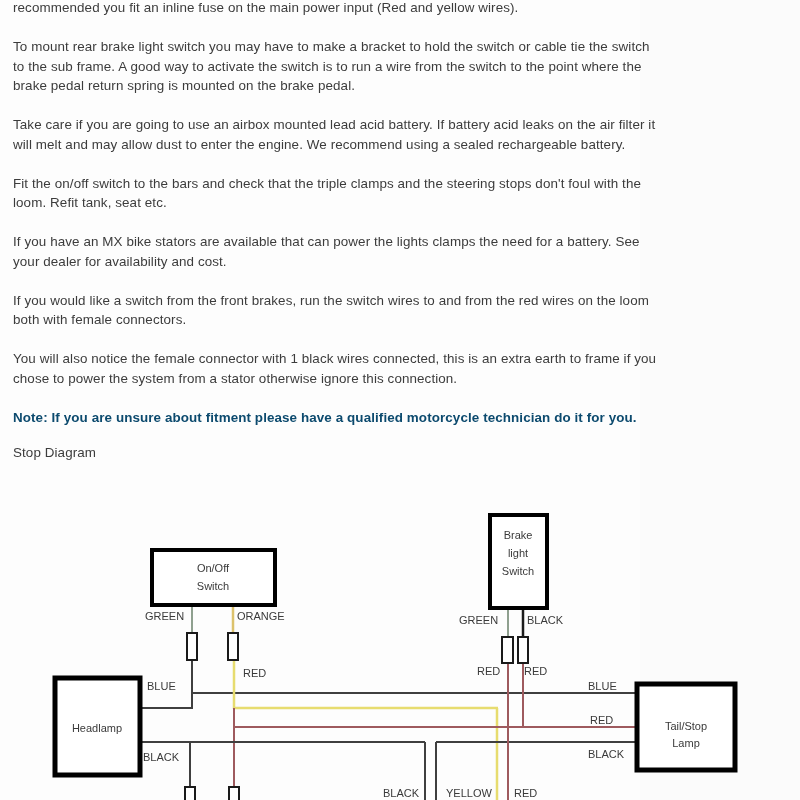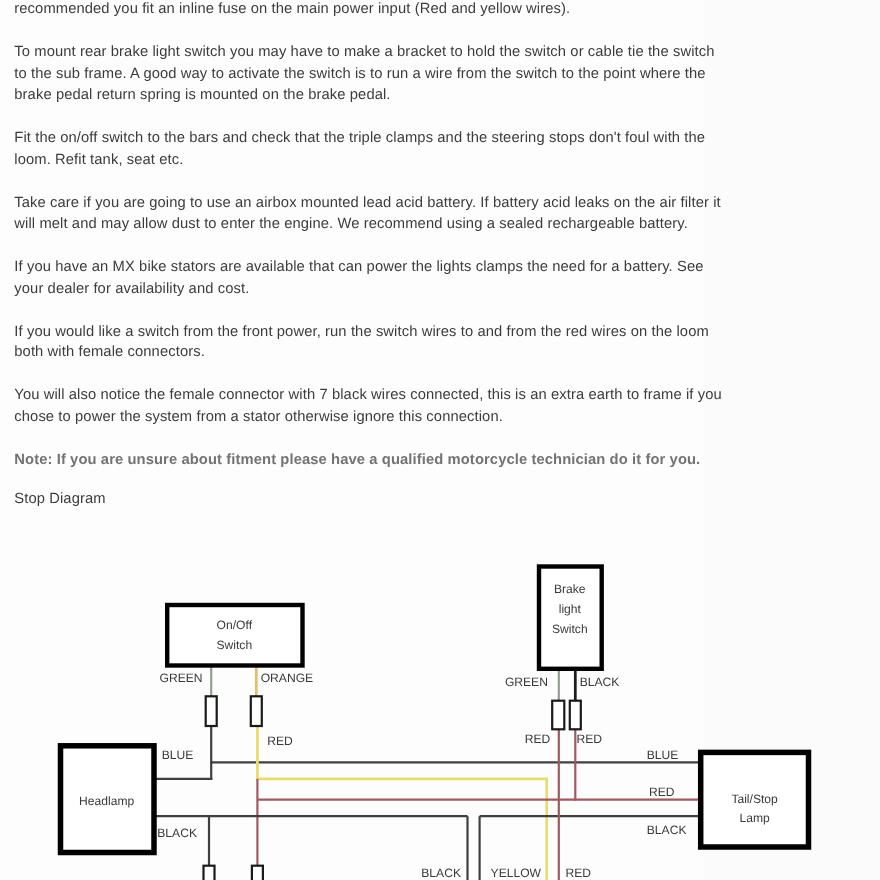--- a/index.html
+++ b/index.html
@@ -7,46 +7,46 @@
     width:800px;height:800px;overflow:hidden;background:#fbfbfb;
     font-family:"Liberation Sans",sans-serif;color:#3c3c3c;position:relative;
   }
   .page{position:relative;width:640px;height:800px;background:#fdfdfd;}
   .text-block{position:absolute;top:0;left:13px;width:774px;}
   .para{
     margin:0 0 19.5px 0;font-size:13.4px;line-height:19.5px;
     white-space:pre-line;color:#3c3c3c;letter-spacing:0.1px;
   }
   .para.first{margin-top:-2px;}
-  .para.bold{font-weight:700;color:#737373;margin-bottom:16px;}
+  .para.bold{font-weight:700;color:#0c4a6e;margin-bottom:16px;}
   .diagram{position:absolute;top:453px;left:0;width:800px;height:347px;}
   .dlabel{font-family:"Liberation Sans",sans-serif;font-size:11px;fill:#3a3a3a;}
   .boxlabel{font-family:"Liberation Sans",sans-serif;font-size:11px;fill:#3a3a3a;}
   .box{fill:#ffffff;}
   .conn{fill:#ffffff;}
 </style>
 </head>
 <body>
 
 <div class="page">
 
   <div class="text-block">
     <p class="para first">recommended you fit an inline fuse on the main power input (Red and yellow wires).</p>
     <p class="para">To mount rear brake light switch you may have to make a bracket to hold the switch or cable tie the switch
 to the sub frame. A good way to activate the switch is to run a wire from the switch to the point where the
 brake pedal return spring is mounted on the brake pedal.</p>
+    <p class="para">Take care if you are going to use an airbox mounted lead acid battery. If battery acid leaks on the air filter it
+will melt and may allow dust to enter the engine. We recommend using a sealed rechargeable battery.</p>
     <p class="para">Fit the on/off switch to the bars and check that the triple clamps and the steering stops don't foul with the
 loom. Refit tank, seat etc.</p>
-    <p class="para">Take care if you are going to use an airbox mounted lead acid battery. If battery acid leaks on the air filter it
-will melt and may allow dust to enter the engine. We recommend using a sealed rechargeable battery.</p>
     <p class="para">If you have an MX bike stators are available that can power the lights clamps the need for a battery. See
 your dealer for availability and cost.</p>
-    <p class="para">If you would like a switch from the front power, run the switch wires to and from the red wires on the loom
+    <p class="para">If you would like a switch from the front brakes, run the switch wires to and from the red wires on the loom
 both with female connectors.</p>
-    <p class="para">You will also notice the female connector with 7 black wires connected, this is an extra earth to frame if you
+    <p class="para">You will also notice the female connector with 1 black wires connected, this is an extra earth to frame if you
 chose to power the system from a stator otherwise ignore this connection.</p>
     <p class="para bold">Note: If you are unsure about fitment please have a qualified motorcycle technician do it for you.</p>
     <p class="para">Stop Diagram</p>
   </div>
 
   <div class="diagram">
     <svg width="800" height="347" viewBox="0 0 800 347" xmlns="http://www.w3.org/2000/svg">
 
       <line x1="192" y1="152" x2="192" y2="181" stroke-width="2" stroke="#8fa08f"></line>
       <line x1="233" y1="152" x2="233" y2="181" stroke-width="2.5" stroke="#dcc26c"></line>

